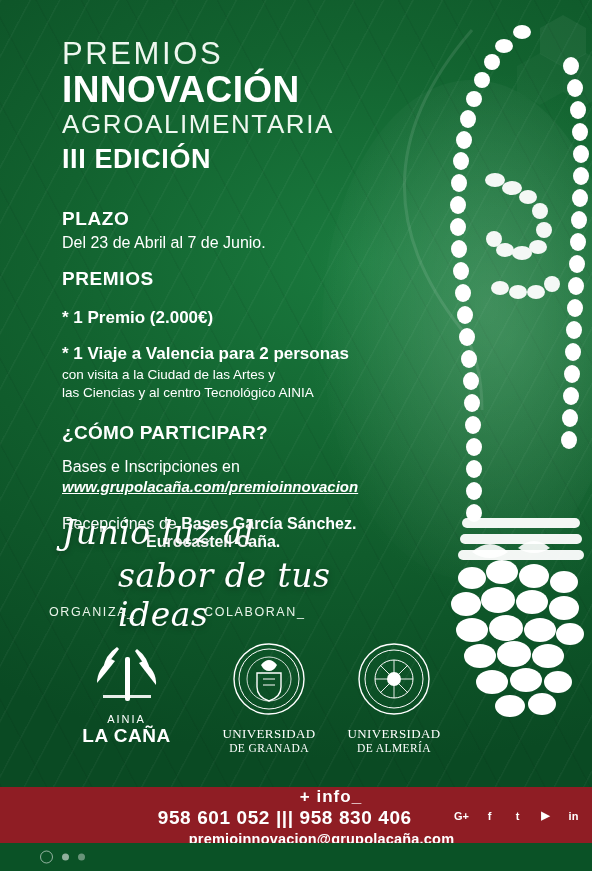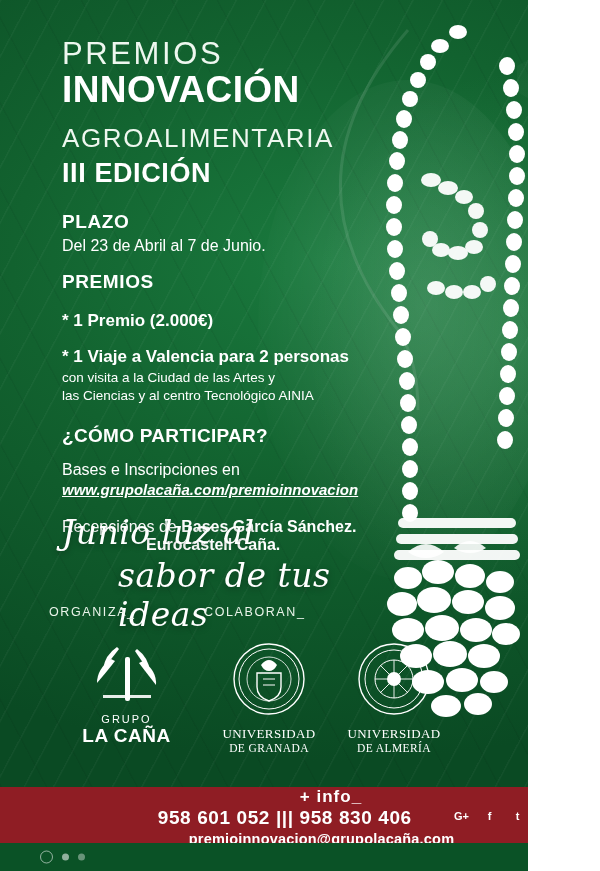--- a/index.html
+++ b/index.html
@@ -4,21 +4,21 @@
 <style>
   * { box-sizing: border-box; margin: 0; padding: 0; }
   html, body {
     width: 600px;
     height: 871px;
     overflow: hidden;
     font-family: "Liberation Sans", sans-serif;
   }
   .poster {
     position: relative;
-    width: 528px;
+    width: 592px;
     height: 871px;
     background: #0c5a2a;
     background:
       radial-gradient(ellipse 700px 500px at 62% 30%, #1a7a3e 0%, #12622f 45%, #0a4a23 100%);
     overflow: hidden;
     color: #ffffff;
   }
   
   .bg-texture {
     position: absolute; inset: 0;
@@ -67,28 +67,28 @@
   .t1 {
     font-size: 31px; letter-spacing: 2.6px; font-weight: 400;
     color: #eef7ef;
   }
   .t2 {
     font-size: 37px; letter-spacing: 0.4px; font-weight: bold;
     margin-top: 2px; color: #ffffff;
   }
   .t3 {
     font-size: 26px; letter-spacing: 1.6px; font-weight: 400;
-    margin-top: 17px; color: #eef7ef;
+    margin-top: 3px; color: #eef7ef;
   }
   .t4 {
     font-size: 27px; letter-spacing: 0.6px; font-weight: bold;
     margin-top: 9px; color: #ffffff;
   }
 
-  .body-block { margin-top: 24px; }
+  .body-block { margin-top: 35px; }
   .h-lbl {
     font-size: 19px; font-weight: bold; letter-spacing: 0.6px;
     margin-bottom: 4px;
   }
   .p-line { font-size: 16px; margin-bottom: 2px; }
   .gap-sm { height: 14px; }
   .gap-md { height: 20px; }
   .prize {
     font-size: 17px; font-weight: bold; margin-bottom: 2px;
   }
@@ -360,21 +360,21 @@
           <g fill="#ffffff">
             <path d="M34 6 q-12 8 -14 22 q10 -12 16 -20 z"></path>
             <path d="M54 8 q12 9 13 23 q-10 -13 -15 -21 z"></path>
             <path d="M28 18 q-14 10 -14 24 q12 -14 18 -22 z"></path>
             <path d="M60 20 q14 10 13 24 q-11 -14 -17 -22 z"></path>
             <rect x="42" y="16" width="5" height="44" rx="2"></rect>
             <path d="M20 54 h48 v3 h-48 z" opacity="0.9"></path>
           </g>
         </svg>
         <div style="margin-top:4px;">
-          <div style="font-size:11px; letter-spacing:2px; font-family:'Liberation Sans',sans-serif;">GRUPO</div>
+          <div style="font-size:11px; letter-spacing:2px; font-family:'Liberation Sans',sans-serif;">AINIA</div>
           <div style="font-size:19px; font-weight:bold; letter-spacing:0.5px; font-family:'Liberation Sans',sans-serif;">LA CAÑA</div>
         </div>
       </div>
 
       <div class="logo-item logo-ugr">
         <svg width="76" height="76" viewBox="0 0 76 76" xmlns="http://www.w3.org/2000/svg">
           <circle cx="38" cy="38" r="35" fill="none" stroke="#ffffff" stroke-width="1.4"></circle>
           <circle cx="38" cy="38" r="30" fill="none" stroke="#ffffff" stroke-width="1"></circle>
           <circle cx="38" cy="38" r="22" fill="none" stroke="#ffffff" stroke-width="0.8"></circle>
           <path d="M30 24 q8 -10 16 0 q-3 6 -8 6 q-5 0 -8 -6 z" fill="#ffffff"></path>

